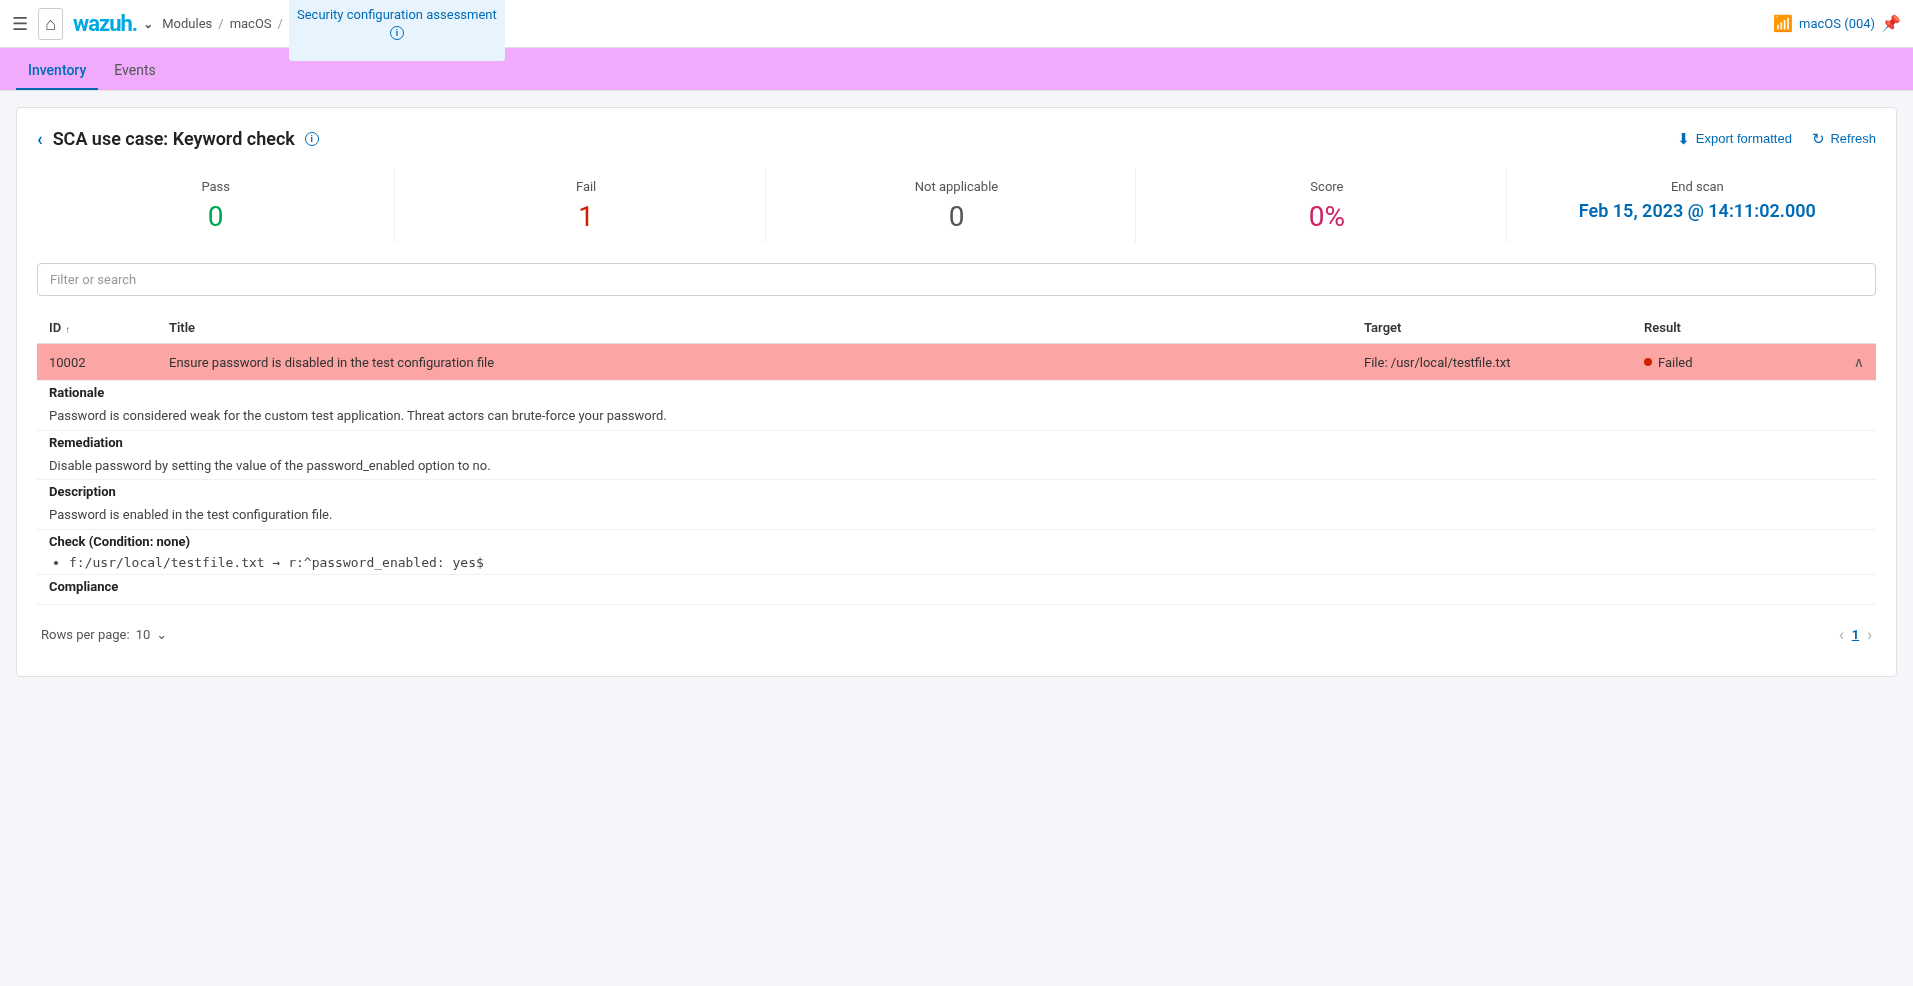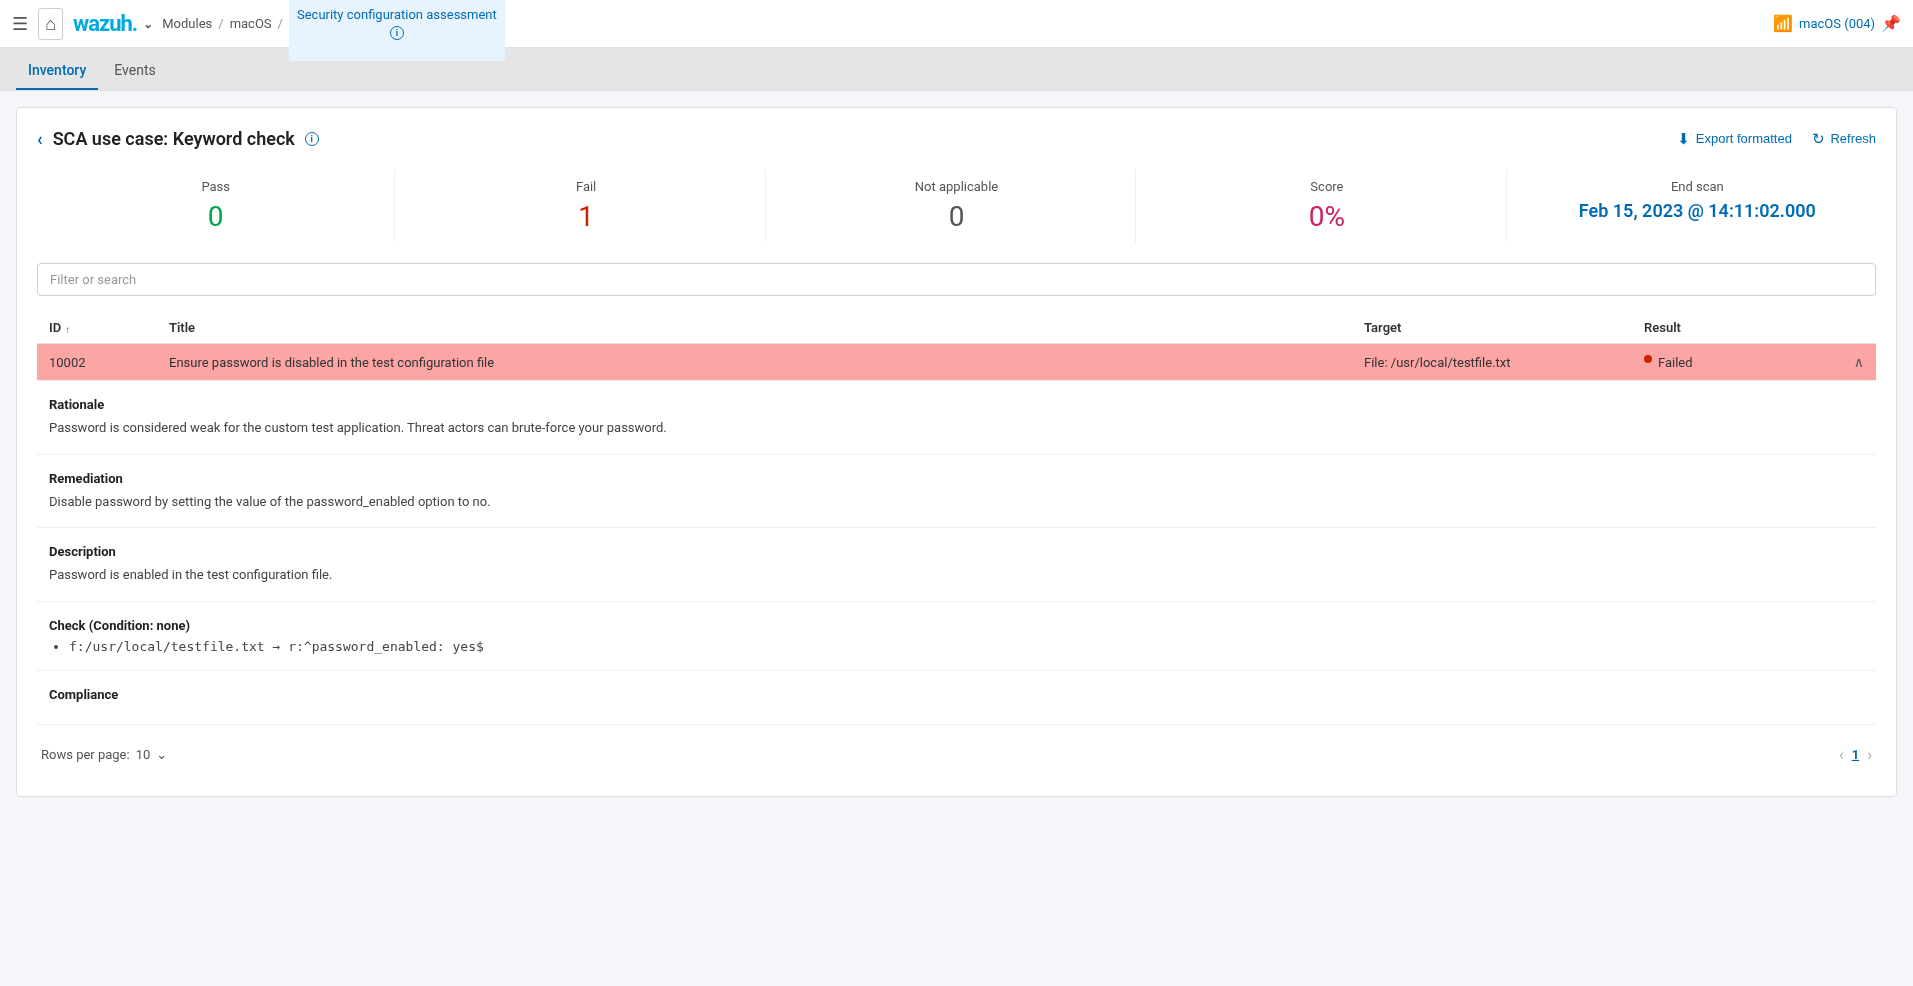--- a/index.html
+++ b/index.html
@@ -24,21 +24,21 @@
     
     .agent-badge {
       margin-left: auto; display: flex; align-items: center; gap: 6px;
       color: #006bb4; font-size: 13px; cursor: pointer;
     }
     .agent-badge .wifi-icon { font-size: 16px; }
     .pin-icon { font-size: 16px; color: #006bb4; }
 
     
     .tabs-bar {
-      background: #e5e5e5; border-bottom: 1px solid #e0e0e0;
+      background: #f0abfc; border-bottom: 1px solid #e0e0e0;
       padding: 0 16px; display: flex; align-items: flex-end;
     }
     .tab {
       padding: 14px 12px 10px; cursor: pointer; font-size: 14px;
       color: #555; border-bottom: 2px solid transparent; margin-right: 4px;
     }
     .tab.active { color: #006bb4; border-bottom: 2px solid #006bb4; font-weight: 500; }
 
     
     .main-content { padding: 16px; }
@@ -98,28 +98,28 @@
 
     .table-row {
       display: grid; grid-template-columns: 120px 1fr 280px 220px;
       padding: 10px 12px; border-bottom: 1px solid #e8f0f8;
       background: #fca5a5; align-items: center; cursor: pointer;
     }
     .row-id { font-size: 13px; color: #333; }
     .row-title { font-size: 13px; color: #333; }
     .row-target { font-size: 13px; color: #333; }
     .row-result { display: flex; align-items: center; justify-content: space-between; }
-    .result-badge { display: flex; gap: 6px; font-size: 13px; }
+    .result-badge { display: flex; align-items: center; gap: 6px; font-size: 13px; }
     .dot { width: 8px; height: 8px; border-radius: 50%; display: inline-block; }
     .dot.red { background: #cc2200; }
     .chevron-up { color: #555; font-size: 14px; cursor: pointer; }
 
     
     .detail-section {
-      padding: 16px 12px; border-bottom: 1px solid #f0f0f0;
+      padding: 4px 12px; border-bottom: 1px solid #f0f0f0;
     }
     .detail-section h4 { font-weight: 700; font-size: 13px; margin-bottom: 6px; color: #222; }
     .detail-section p { font-size: 13px; color: #444; line-height: 1.5; }
     .detail-section ul { padding-left: 20px; }
     .detail-section ul li { font-size: 13px; color: #444; font-family: monospace; }
 
     
     .table-footer {
       display: flex; align-items: center; justify-content: space-between;
       padding: 12px 4px; margin-top: 8px;

